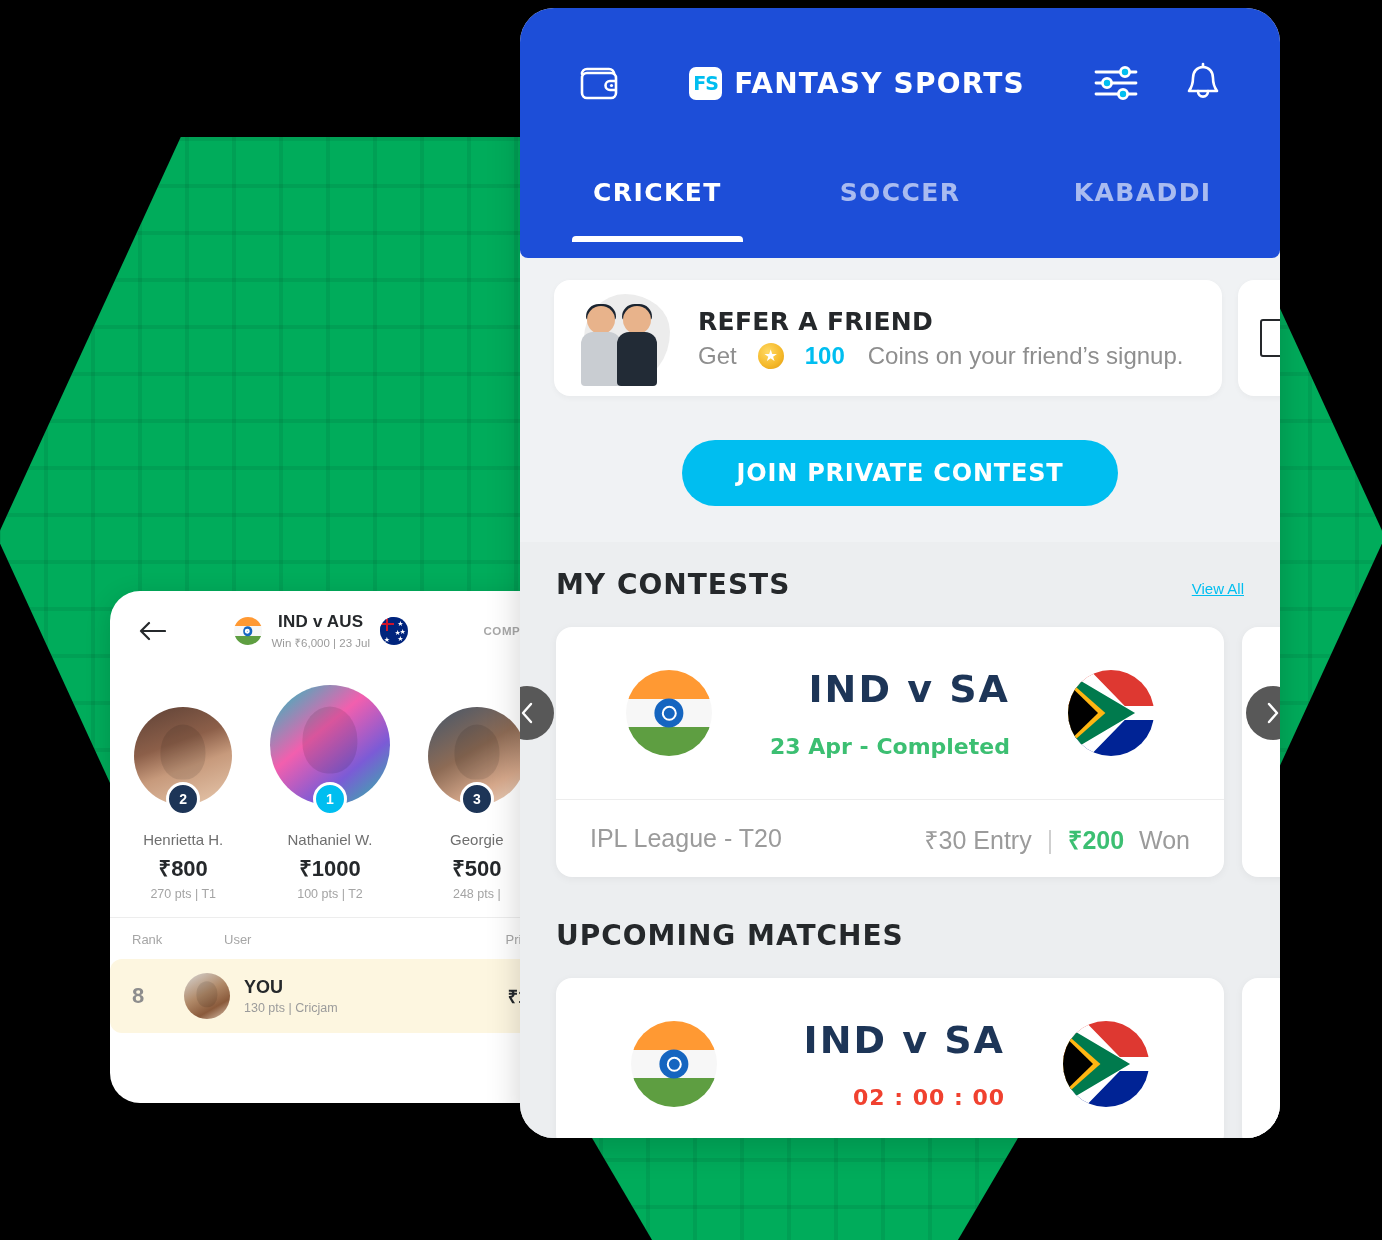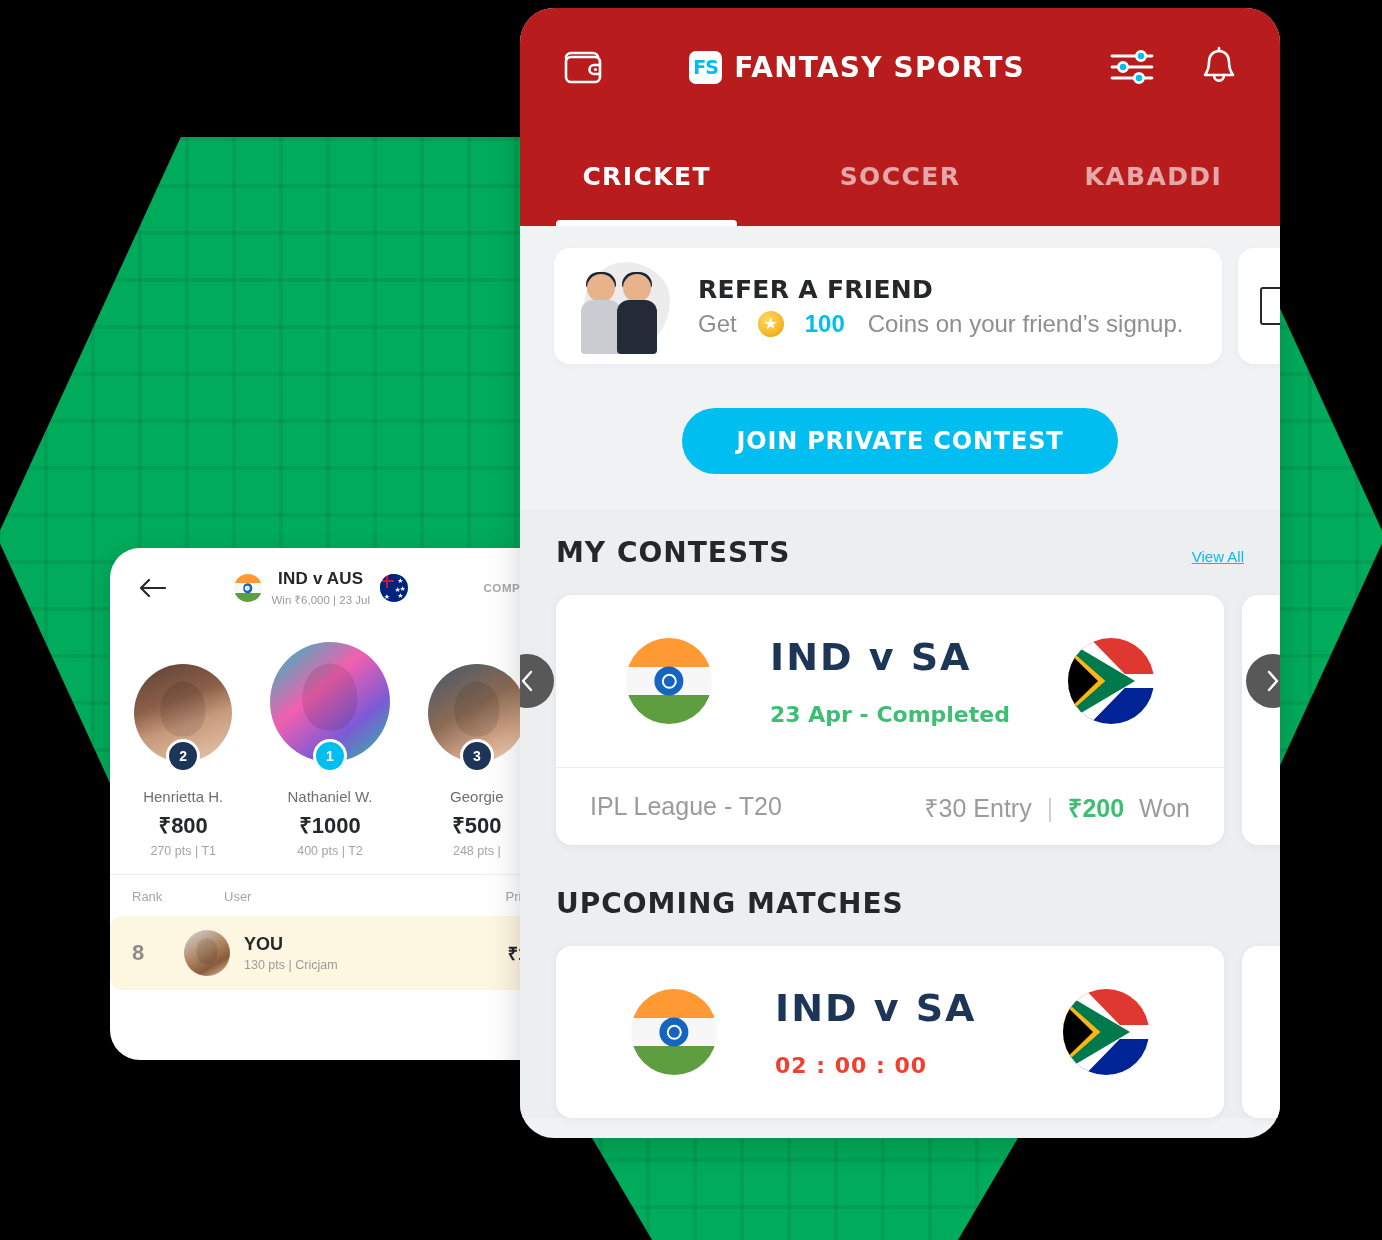--- a/index.html
+++ b/index.html
@@ -32,21 +32,21 @@
     clip-path: polygon(25% 0%, 75% 0%, 100% 50%, 75% 100%, 25% 100%, 0% 50%);
   }
   .hex-left  { left: -3px;  top: 137px; width: 735px; height: 800px; }
   .hex-right { left: 650px; top: 137px; width: 735px; height: 800px; }
   .hex-bottom{ left: 505px; top: 735px; width: 600px; height: 510px; }
 
   
   .phone-back {
     position: absolute;
     left: 110px;
-    top: 548px;
+    top: 591px;
     width: 440px;
     height: 512px;
     background: #ffffff;
     border-radius: 30px;
     overflow: hidden;
     box-shadow: 0 6px 26px rgba(0,0,0,0.16);
   }
   .lb-header {
     height: 80px;
     display: flex;
@@ -194,22 +194,23 @@
     left: 520px;
     top: 8px;
     width: 760px;
     height: 1130px;
     background: #f0f2f4;
     border-radius: 34px;
     overflow: hidden;
     box-shadow: 0 8px 34px rgba(0,0,0,0.18);
   }
   .app-header {
-    background: #b91c1c;
-    padding: 0;
+    background: #1d4ed8;
+    padding: 16px;
+    border-radius: 8px;
   }
   .app-bar {
     height: 118px;
     display: flex;
     align-items: center;
     padding: 0 42px;
     box-sizing: border-box;
   }
   .app-bar .slot-left, .app-bar .slot-right {
     display: flex; align-items: center; gap: 46px; flex: 0 0 auto;
@@ -355,21 +356,21 @@
   .match-main {
     height: 172px;
     display: flex;
     align-items: center;
     justify-content: center;
     gap: 58px;
     padding: 0 38px;
     box-sizing: border-box;
   }
   .flag-lg { width: 86px; height: 86px; border-radius: 50%; overflow: hidden; position: relative; flex: 0 0 auto; }
-  .match-center { text-align: left; min-width: 230px; }
+  .match-center { text-align: right; min-width: 230px; }
   .match-teams {
     font-size: 38px; font-weight: bold; color: #1d3557; letter-spacing: 2px;
     font-family: "DejaVu Sans", sans-serif;
   }
   .match-status {
     font-size: 22px; font-weight: bold; margin-top: 23px;
     font-family: "DejaVu Sans", sans-serif;
   }
   .match-status.completed { color: #3cbf72; }
   .match-status.countdown { color: #f0412f; letter-spacing: 1px; }
@@ -560,21 +561,21 @@
 
       <div class="pod first">
         <div class="pod-avatar-wrap">
           <div class="pod-avatar av-b">
               <div class="face"></div>
             </div>
           <div class="rank-badge">1</div>
         </div>
         <div class="pod-name">Nathaniel W.</div>
         <div class="pod-prize">₹1000</div>
-        <div class="pod-meta">400 pts  |  T2</div>
+        <div class="pod-meta">100 pts  |  T2</div>
       </div>
 
       <div class="pod third">
         <div class="pod-avatar-wrap">
           <div class="pod-avatar av-c">
               <div class="face"></div>
             </div>
           <div class="rank-badge">3</div>
         </div>
         <div class="pod-name">Georgie</div>

